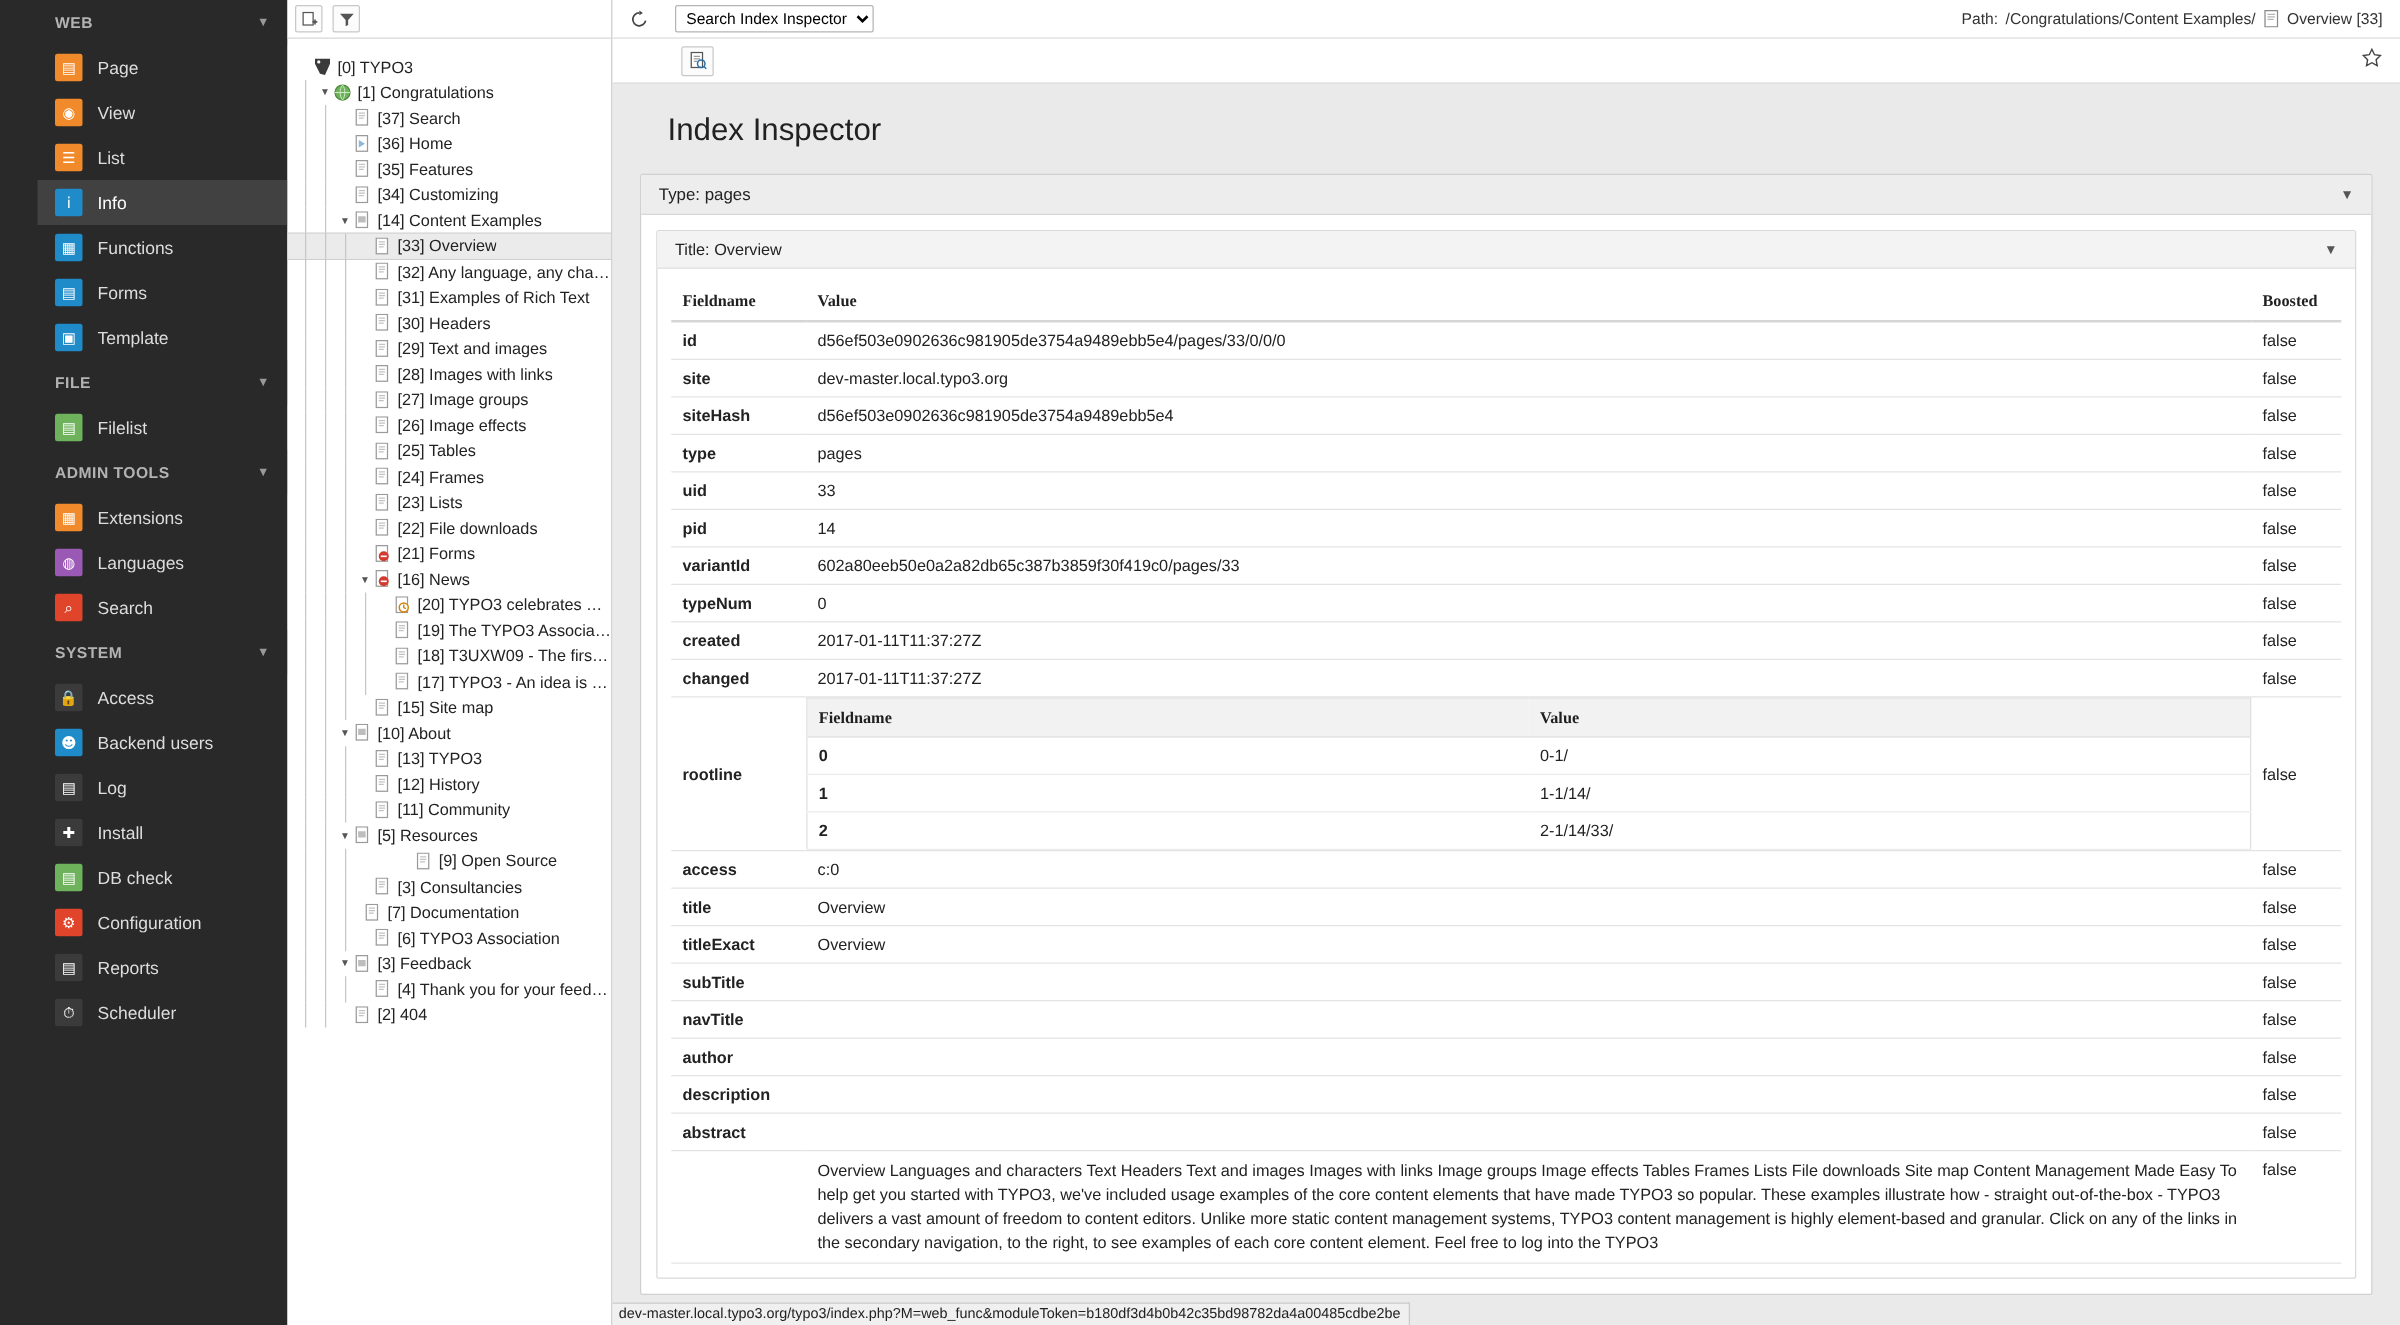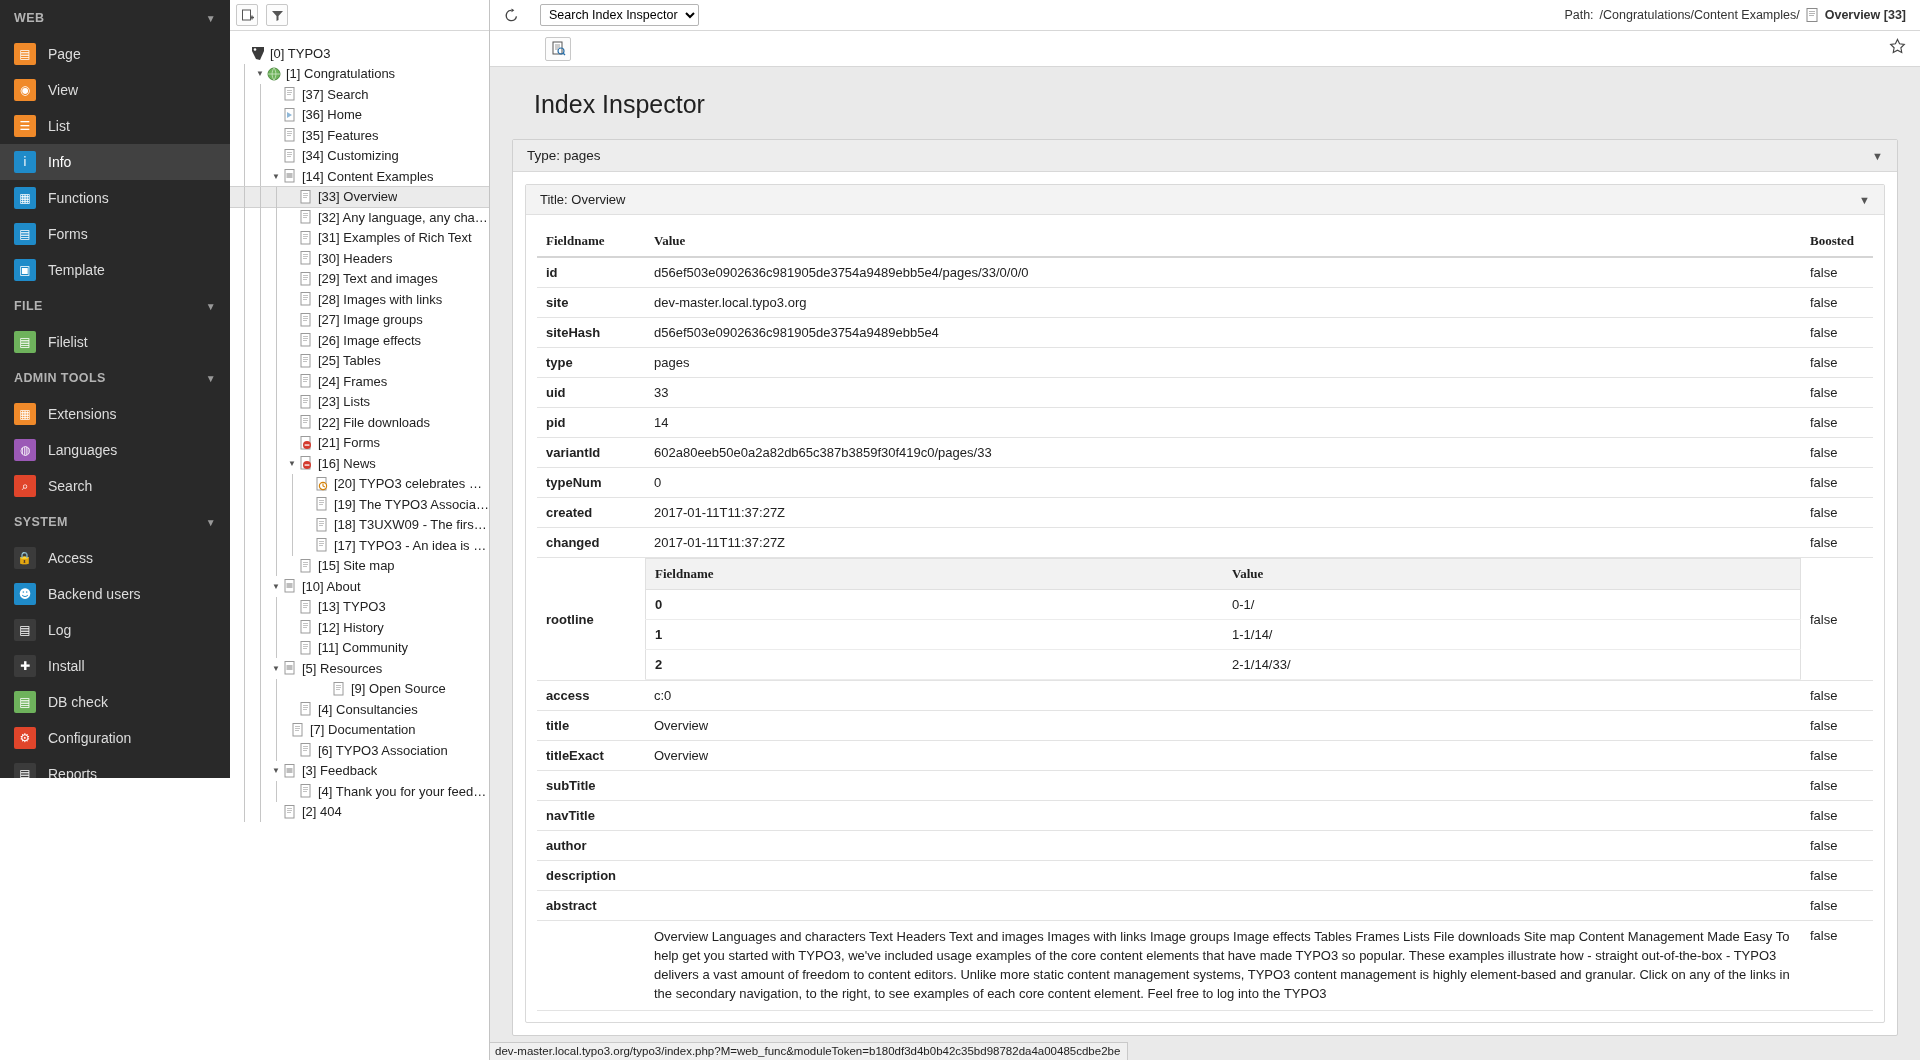--- a/index.html
+++ b/index.html
@@ -11,23 +11,24 @@
     background: #fff;
     overflow: hidden;
   }
   #app { position: relative; width: 1920px; height: 1060px; display: flex; }
 
   
   #sidebar {
     width: 230px; flex: 0 0 230px;
     background: #292929;
     color: #ccc;
-    height: 778px;
+    height: 1060px;
     overflow: hidden;
     position: relative;
+    padding-left: 30px;
   }
   .side-section-head {
     display: flex; align-items: center;
     height: 36px;
     padding: 0 14px;
     font-size: 12.5px;
     font-weight: bold;
     letter-spacing: .4px;
     color: #b3b3b3;
     background: #292929;
@@ -133,21 +134,21 @@
     padding: 0 4px;
     min-width: 152px;
   }
   #path {
     margin-left: auto;
     display: flex; align-items: center;
     font-size: 12.5px; color: #333;
     gap: 6px;
     padding-right: 4px;
   }
-  #path .cur { font-weight: bold; }
+  #path .cur { font-weight: normal; }
   #secondbar {
     height: 36px;
     background: #fff;
     border-bottom: 1px solid #d7d7d7;
     display: flex; align-items: center;
     padding: 0 10px;
   }
   #secondbar .sb-btn {
     width: 26px; height: 24px;
     border: 1px solid #c8c8c8;
@@ -806,21 +807,21 @@
           <span class="rail" style="left: 14px;"></span>
           <span class="rail" style="left: 30px;"></span>
           <span class="rail" style="left: 46px;"></span>
           <span class="toggler"></span>
           <span class="tico">
             <svg width="12" height="14" viewBox="0 0 12 14">
               <rect x="1" y="0.5" width="9" height="12.5" fill="#fff" stroke="#9a9a9a"></rect>
               <path d="M3 3.5h5M3 5.5h5M3 7.5h4" stroke="#c2c2c2"></path>
             </svg>
           </span>
-          <span class="tlabel">[4] Consultancies</span>
+          <span class="tlabel">[3] Consultancies</span>
         </div>
         <div class="tnode" style="padding-left: 48px;">
           <span class="rail" style="left: 14px;"></span>
           <span class="rail" style="left: 30px;"></span>
           <span class="rail" style="left: 46px;"></span>
           <span class="toggler"></span>
           <span class="tico">
             <svg width="12" height="14" viewBox="0 0 12 14">
               <rect x="1" y="0.5" width="9" height="12.5" fill="#fff" stroke="#9a9a9a"></rect>
               <path d="M3 3.5h5M3 5.5h5M3 7.5h4" stroke="#c2c2c2"></path>

